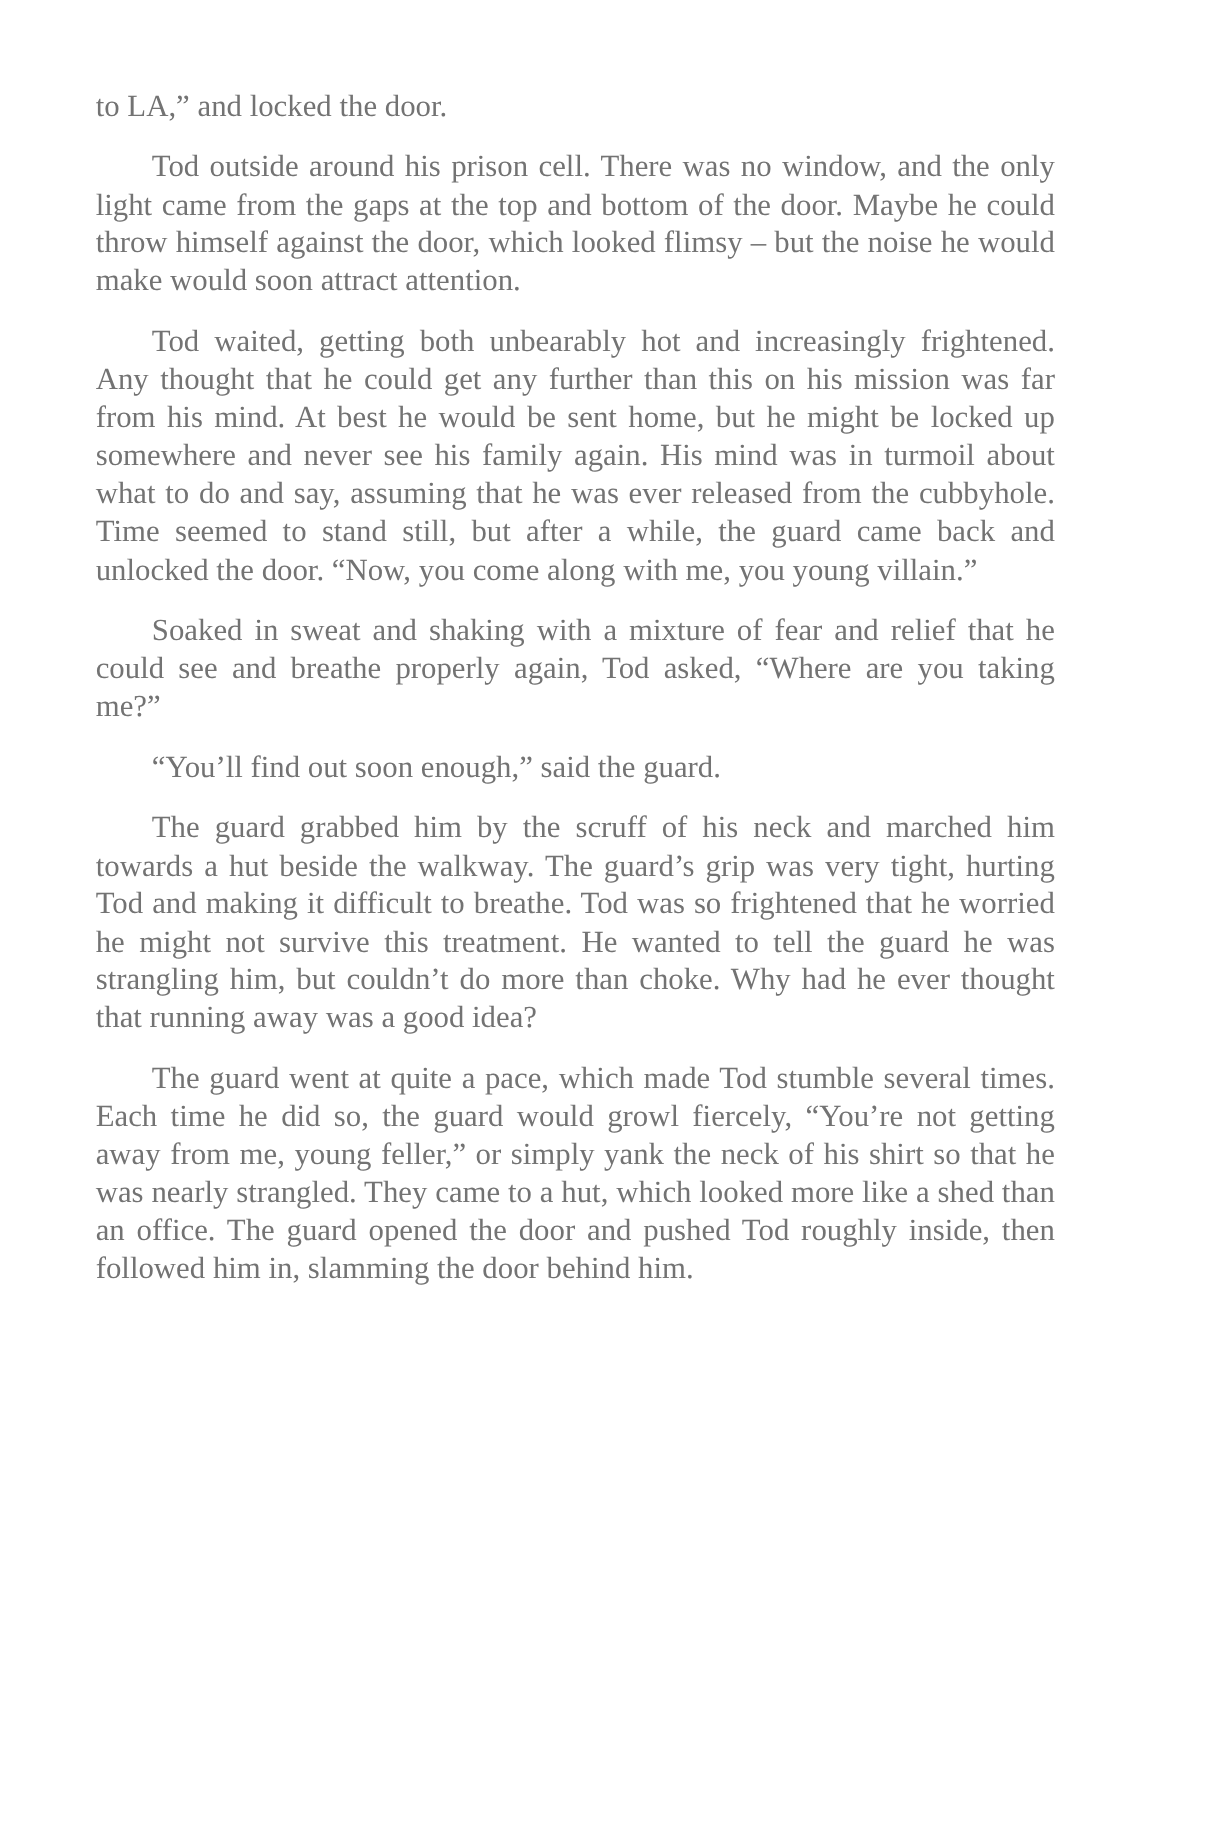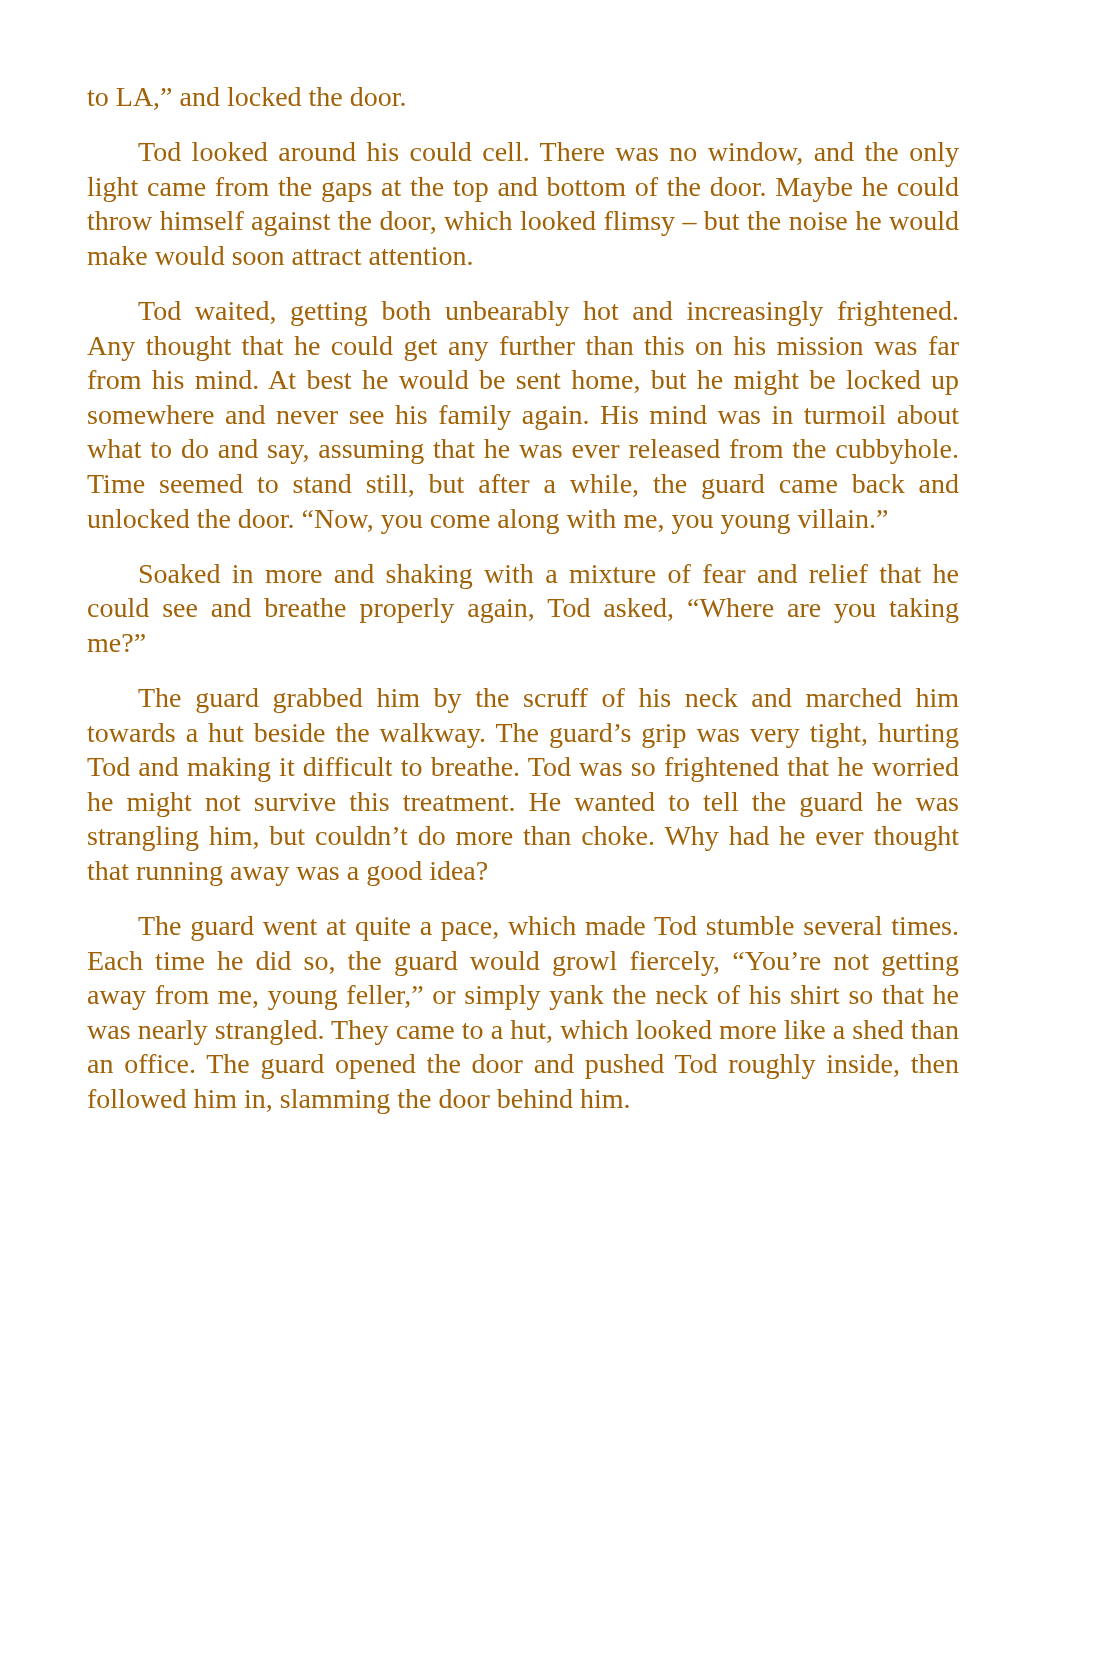--- a/index.html
+++ b/index.html
@@ -14,35 +14,36 @@
       position: relative;
     }
     .page {
       position: absolute;
       left: 87px;
       top: 80px;
       width: 872px;
       font-family: "Liberation Serif", "DejaVu Serif", serif;
       font-size: 28px;
       line-height: 34.6px;
-      color: #a16207;
+      color: #737373;
       text-align: justify;
       hyphens: none;
     }
     .para {
       margin: 0 0 20.5px 0;
       text-indent: 51px;
     }
     .para.no-indent {
       text-indent: 0;
     }
   </style>
 </head>
 <body>
 
 <div class="page">
   <p class="para no-indent">to LA,” and locked the door.</p>
-  <p class="para">Tod looked around his could cell. There was no window, and the only light came from the gaps at the top and bottom of the door. Maybe he could throw himself against the door, which looked flimsy – but the noise he would make would soon attract attention.</p>
+  <p class="para">Tod outside around his prison cell. There was no window, and the only light came from the gaps at the top and bottom of the door. Maybe he could throw himself against the door, which looked flimsy – but the noise he would make would soon attract attention.</p>
   <p class="para">Tod waited, getting both unbearably hot and increasingly frightened. Any thought that he could get any further than this on his mission was far from his mind. At best he would be sent home, but he might be locked up somewhere and never see his family again. His mind was in turmoil about what to do and say, assuming that he was ever released from the cubbyhole. Time seemed to stand still, but after a while, the guard came back and unlocked the door. “Now, you come along with me, you young villain.”</p>
-  <p class="para">Soaked in more and shaking with a mixture of fear and relief that he could see and breathe properly again, Tod asked, “Where are you taking me?”</p>
+  <p class="para">Soaked in sweat and shaking with a mixture of fear and relief that he could see and breathe properly again, Tod asked, “Where are you taking me?”</p>
+  <p class="para">“You’ll find out soon enough,” said the guard.</p>
   <p class="para">The guard grabbed him by the scruff of his neck and marched him towards a hut beside the walkway. The guard’s grip was very tight, hurting Tod and making it difficult to breathe. Tod was so frightened that he worried he might not survive this treatment. He wanted to tell the guard he was strangling him, but couldn’t do more than choke. Why had he ever thought that running away was a good idea?</p>
   <p class="para">The guard went at quite a pace, which made Tod stumble several times. Each time he did so, the guard would growl fiercely, “You’re not getting away from me, young feller,” or simply yank the neck of his shirt so that he was nearly strangled. They came to a hut, which looked more like a shed than an office. The guard opened the door and pushed Tod roughly inside, then followed him in, slamming the door behind him.</p>
 </div>
 
 </body></html>

